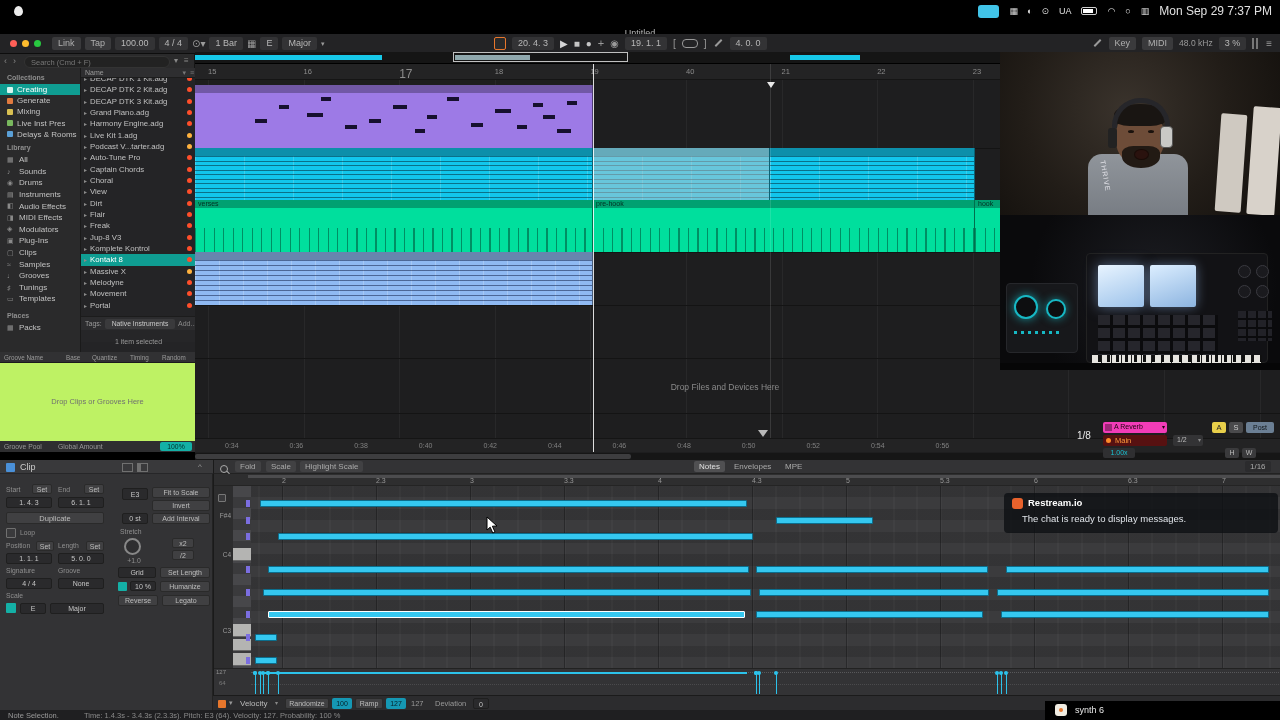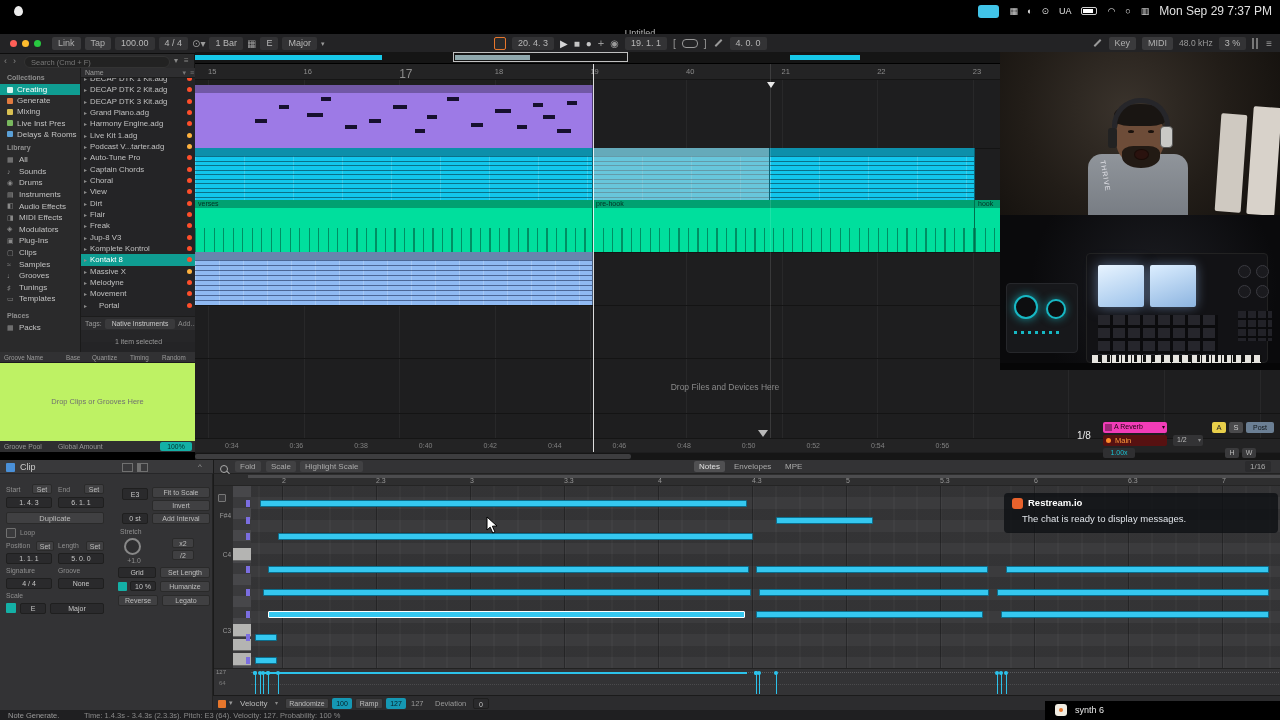--- a/index.html
+++ b/index.html
@@ -296,21 +296,21 @@
         <div style="display: flex; align-items: center; height: 11.33px; padding: 0px 4px 0px 3px; gap: 3px; font-size: 7.8px; color: rgb(192, 192, 192);">
           <span style="flex: 0 0 auto; font-size: 6px; color: rgb(138, 138, 138);">▸</span>
           <span style="flex: 1 1 0%; white-space: nowrap; overflow: hidden;">Melodyne</span>
           <span style="flex: 0 0 auto; width: 5px; height: 5px; border-radius: 50%; background: rgb(255, 78, 42);"></span>
         </div>
         <div style="display: flex; align-items: center; height: 11.33px; padding: 0px 4px 0px 3px; gap: 3px; font-size: 7.8px; color: rgb(192, 192, 192);">
           <span style="flex: 0 0 auto; font-size: 6px; color: rgb(138, 138, 138);">▸</span>
           <span style="flex: 1 1 0%; white-space: nowrap; overflow: hidden;">Movement</span>
           <span style="flex: 0 0 auto; width: 5px; height: 5px; border-radius: 50%; background: rgb(255, 78, 42);"></span>
         </div>
-        <div style="display: flex; align-items: center; height: 11.33px; padding: 0px 4px 0px 3px; gap: 12px; font-size: 7.8px; color: rgb(192, 192, 192);">
+        <div style="display: flex; align-items: center; height: 11.33px; padding: 0px 4px 0px 3px; gap: 3px; font-size: 7.8px; color: rgb(192, 192, 192);">
           <span style="flex: 0 0 auto; font-size: 6px; color: rgb(138, 138, 138);">▸</span>
           <span style="flex: 1 1 0%; white-space: nowrap; overflow: hidden;">Portal</span>
           <span style="flex: 0 0 auto; width: 5px; height: 5px; border-radius: 50%; background: rgb(255, 78, 42);"></span>
         </div>
       </div>
     <div class="abs" style="left:0;top:248px;width:115px;height:14px;background:#2c2c2e;border-top:1px solid #1c1c1c;">
       <span style="position:absolute;left:4px;top:3px;font-size:7px;color:#9a9a9a;">Tags:</span>
       <span style="position:absolute;left:24px;top:2px;width:70px;height:10px;background:#3a3a3c;border-radius:2px;font-size:6.8px;color:#c8c8c8;text-align:center;line-height:10px;overflow:hidden;">Native Instruments</span>
       <span style="position:absolute;left:97px;top:3px;font-size:7px;color:#8a8a8a;">Add...</span>
     </div>
@@ -621,21 +621,21 @@
   <span style="position:absolute;left:72px;top:2px;width:44px;height:11px;background:#404042;border:1px solid #2a2a2a;border-radius:2px;font-size:7px;color:#bdbdbd;text-align:center;line-height:10px;">Randomize</span>
   <span style="position:absolute;left:119px;top:2px;width:20px;height:11px;background:#1598b4;border-radius:2px;font-size:7px;color:#04222a;text-align:center;line-height:11px;">100</span>
   <span style="position:absolute;left:142px;top:2px;width:28px;height:11px;background:#404042;border:1px solid #2a2a2a;border-radius:2px;font-size:7px;color:#bdbdbd;text-align:center;line-height:10px;">Ramp</span>
   <span style="position:absolute;left:173px;top:2px;width:20px;height:11px;background:#1598b4;border-radius:2px;font-size:7px;color:#04222a;text-align:center;line-height:11px;">127</span>
   <span style="position:absolute;left:198px;top:3px;font-size:7.5px;color:#999;">127</span>
   <span style="position:absolute;left:222px;top:3px;font-size:7.5px;color:#999;">Deviation</span>
   <span style="position:absolute;left:260px;top:2px;width:16px;height:11px;background:#2a2a2c;border:1px solid #1f1f1f;border-radius:2px;font-size:7px;color:#c6c6c6;text-align:center;line-height:11px;">0</span>
 </div>
 
 <div class="abs" style="left:0;top:710px;width:1280px;height:10px;background:#1f1f21;">
-  <span style="position:absolute;left:8px;top:1px;font-size:7.5px;color:#9a9a9a;">Note Generate.</span>
+  <span style="position:absolute;left:8px;top:1px;font-size:7.5px;color:#9a9a9a;">Note Selection.</span>
   <span style="position:absolute;left:84px;top:1px;font-size:7.5px;color:#8a8a8a;">Time: 1.4.3s - 3.4.3s (2.3.3s). Pitch: E3 (64). Velocity: 127. Probability: 100 %</span>
 </div>
 <div class="abs" style="left:1045px;top:701px;width:235px;height:19px;background:#000;">
   <i style="position:absolute;left:10px;top:3px;width:12px;height:12px;background:#f0ece2;border-radius:3px;"></i>
   <i style="position:absolute;left:14px;top:7px;width:4px;height:4px;background:#e8772c;border-radius:50%;"></i>
   <span style="position:absolute;left:30px;top:4px;font-size:9px;color:#e8e8e8;">synth 6</span>
 </div>
 
 <div class="abs" style="left:1000px;top:52px;width:280px;height:163px;overflow:hidden;background:radial-gradient(circle at 45% 35%,#3a332c 0%,#221d18 55%,#120f0c 100%);">
   <i style="position:absolute;left:218px;top:62px;width:26px;height:98px;background:#cfc9c1;transform:rotate(4deg);border-radius:2px;"></i>

